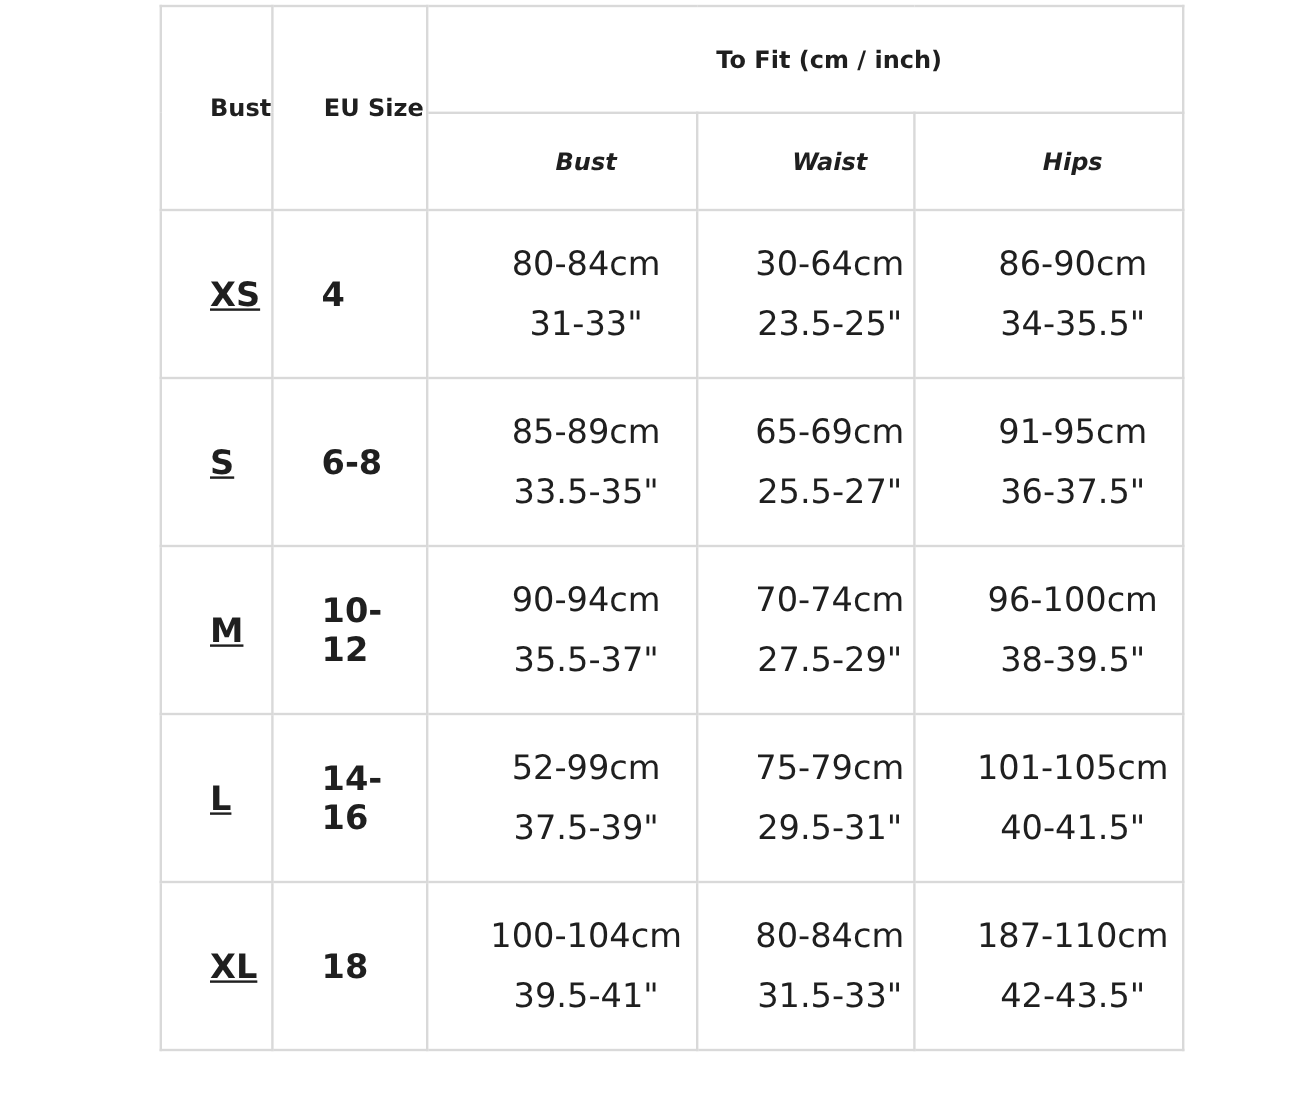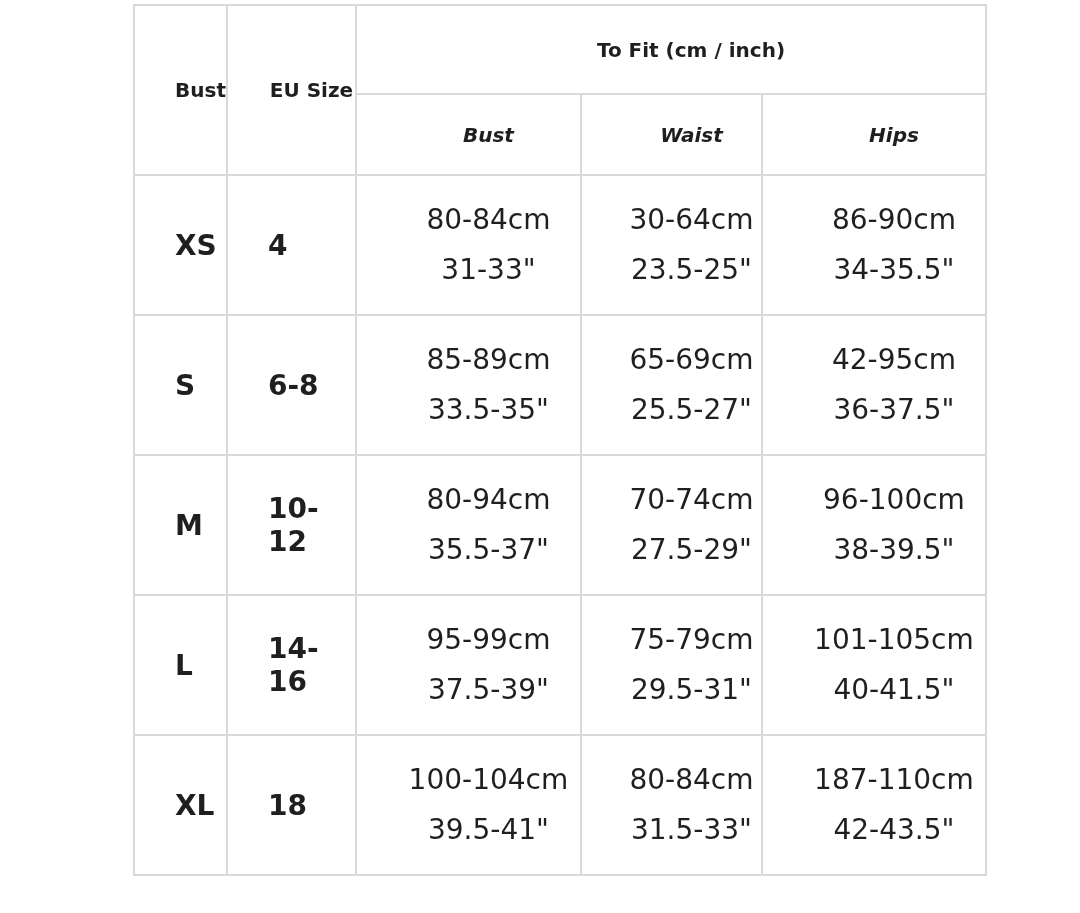--- a/index.html
+++ b/index.html
@@ -45,20 +45,21 @@
     vertical-align: middle;
     padding: 0;
   }
   
   td.c-size {
     font-size: 28px;
     font-weight: 700;
     text-align: left;
     vertical-align: middle;
     padding: 0 0 0 17px;
+    text-decoration: underline;
   }
   td.c-eu {
     font-size: 28px;
     font-weight: 700;
     text-align: left;
     vertical-align: middle;
     padding: 0 0 0 16px;
   }
   td.c-meas {
     font-size: 28px;
@@ -118,47 +119,47 @@
         <td class="c-eu">6-8</td>
         <td class="c-meas">
           <div class="line">85-89cm</div>
           <div class="line">33.5-35"</div>
         </td>
         <td class="c-meas">
           <div class="line">65-69cm</div>
           <div class="line">25.5-27"</div>
         </td>
         <td class="c-meas">
-          <div class="line">42-95cm</div>
+          <div class="line">91-95cm</div>
           <div class="line">36-37.5"</div>
         </td>
       </tr>
 
       <tr class="r-data">
         <td class="c-size">M</td>
         <td class="c-eu">10-12</td>
         <td class="c-meas">
-          <div class="line">80-94cm</div>
+          <div class="line">90-94cm</div>
           <div class="line">35.5-37"</div>
         </td>
         <td class="c-meas">
           <div class="line">70-74cm</div>
           <div class="line">27.5-29"</div>
         </td>
         <td class="c-meas">
           <div class="line">96-100cm</div>
           <div class="line">38-39.5"</div>
         </td>
       </tr>
 
       <tr class="r-data">
         <td class="c-size">L</td>
         <td class="c-eu">14-16</td>
         <td class="c-meas">
-          <div class="line">95-99cm</div>
+          <div class="line">52-99cm</div>
           <div class="line">37.5-39"</div>
         </td>
         <td class="c-meas">
           <div class="line">75-79cm</div>
           <div class="line">29.5-31"</div>
         </td>
         <td class="c-meas">
           <div class="line">101-105cm</div>
           <div class="line">40-41.5"</div>
         </td>

